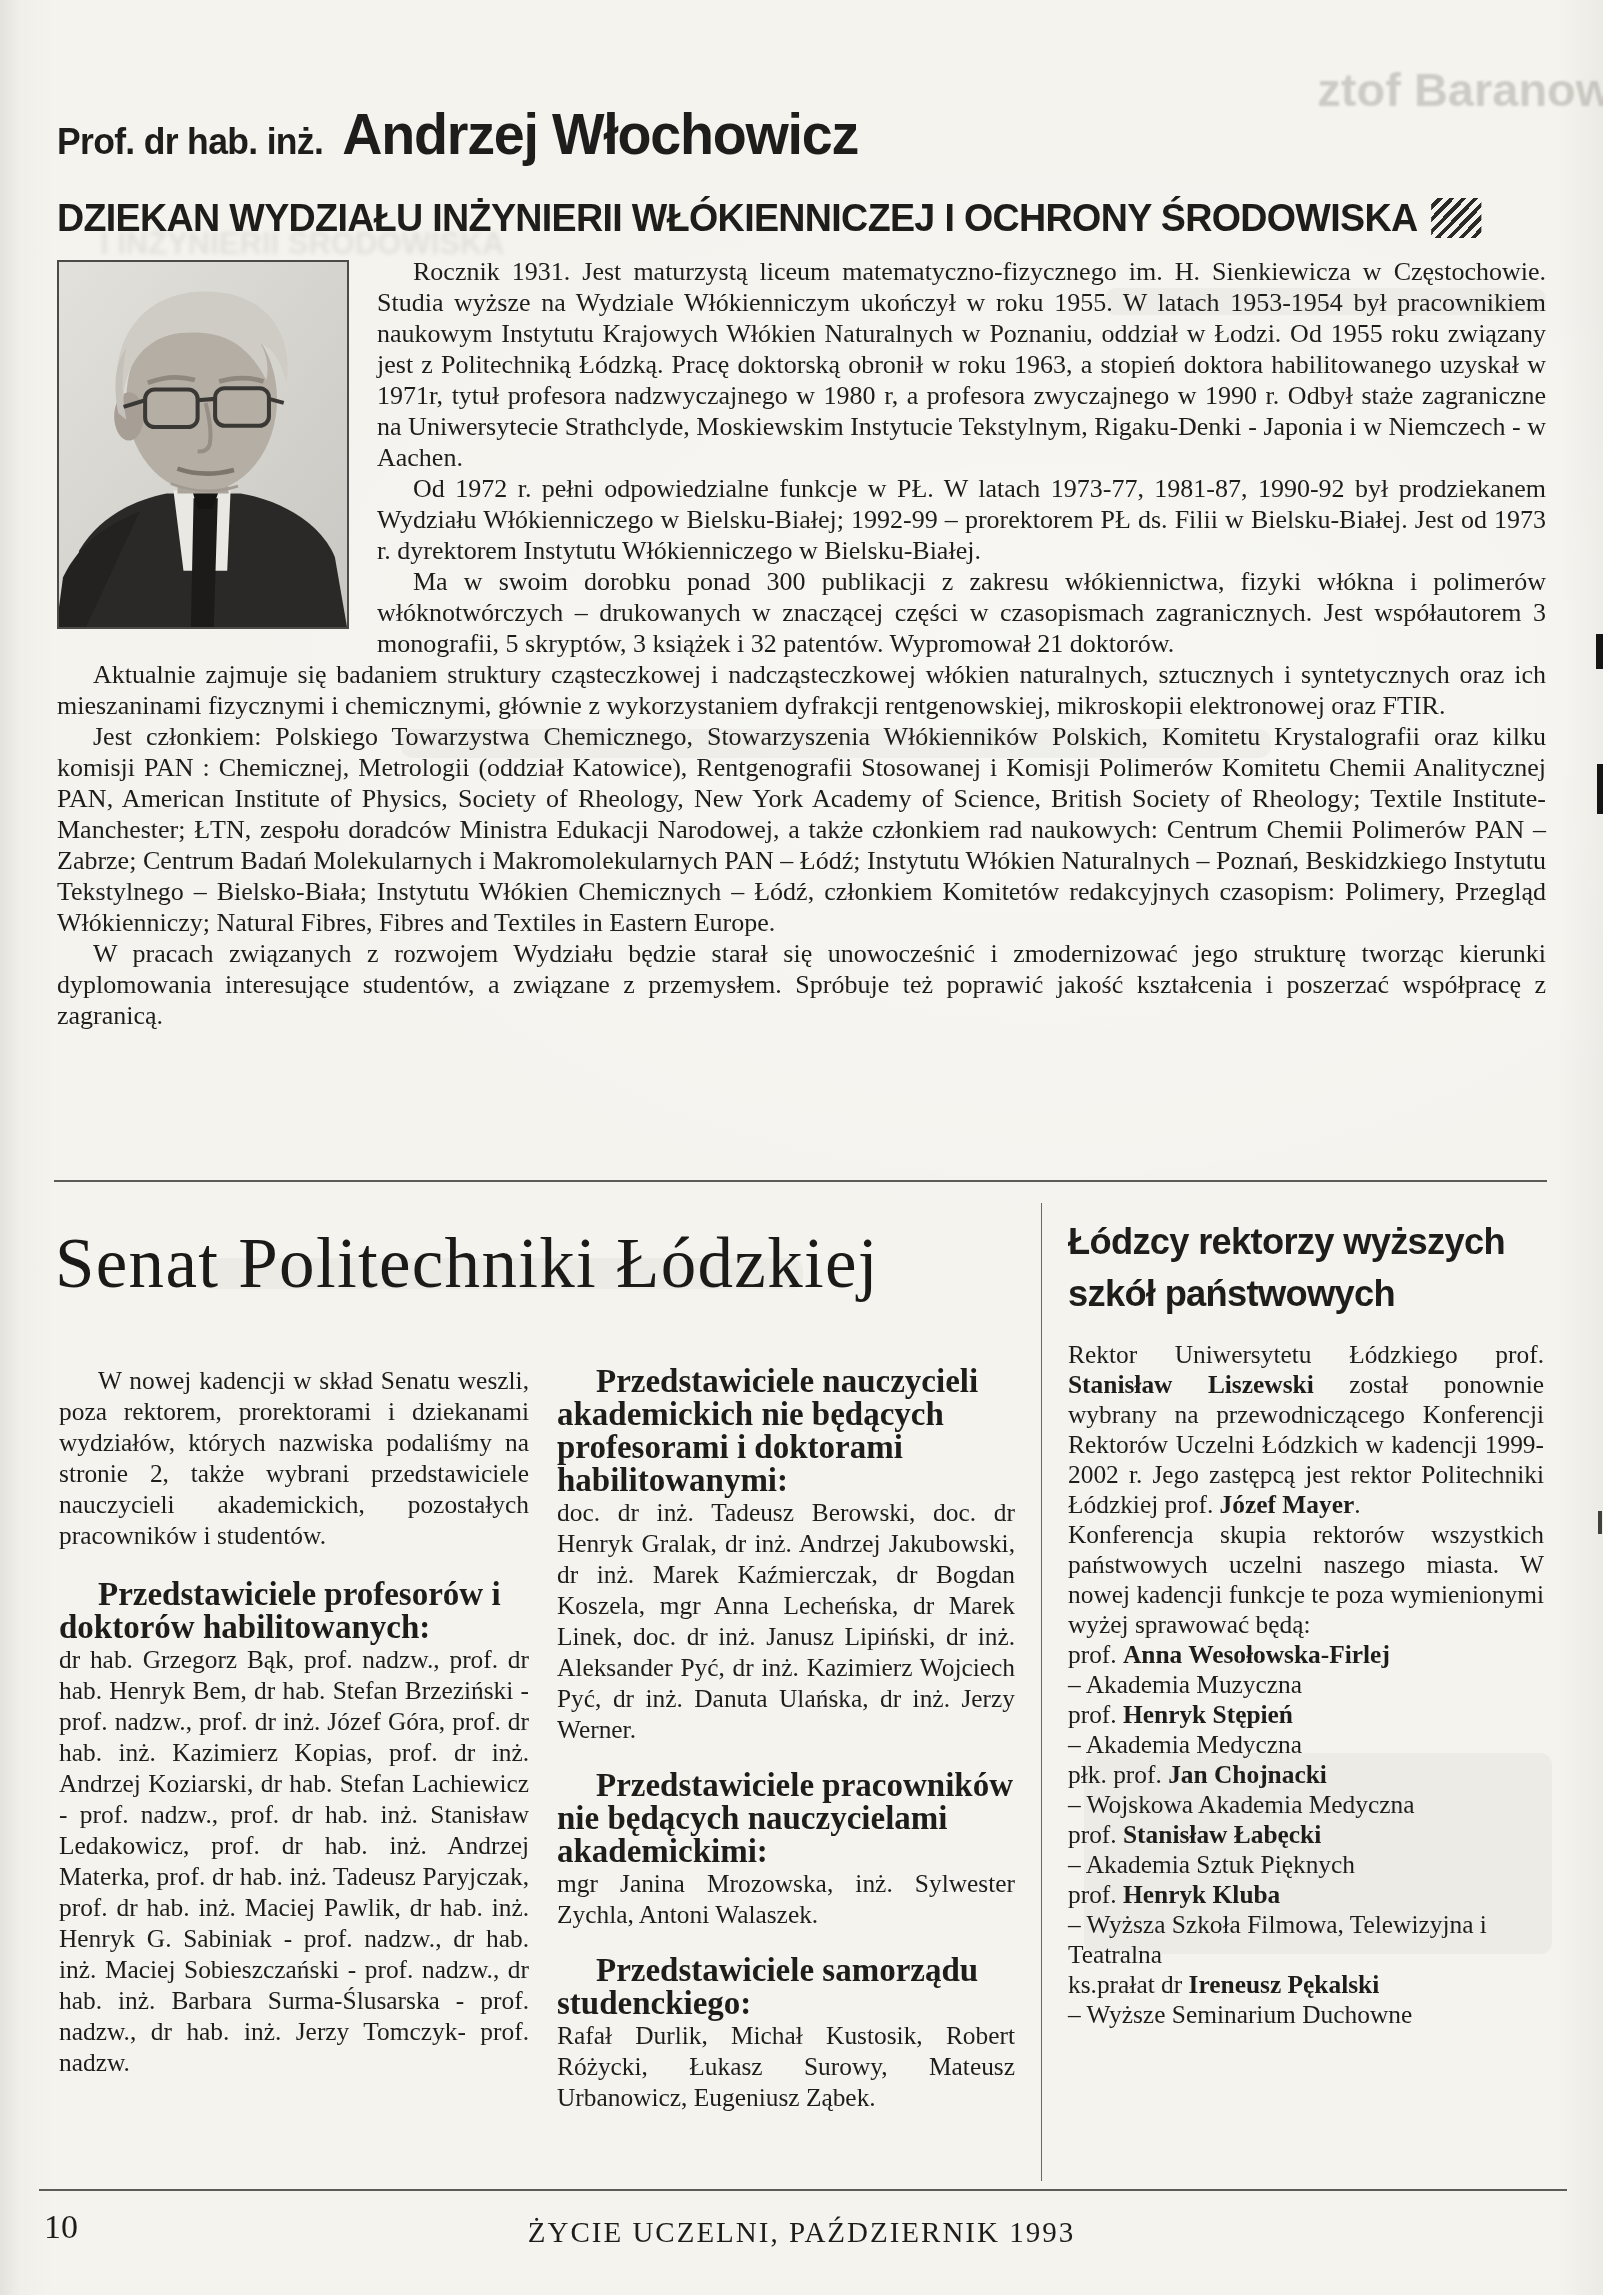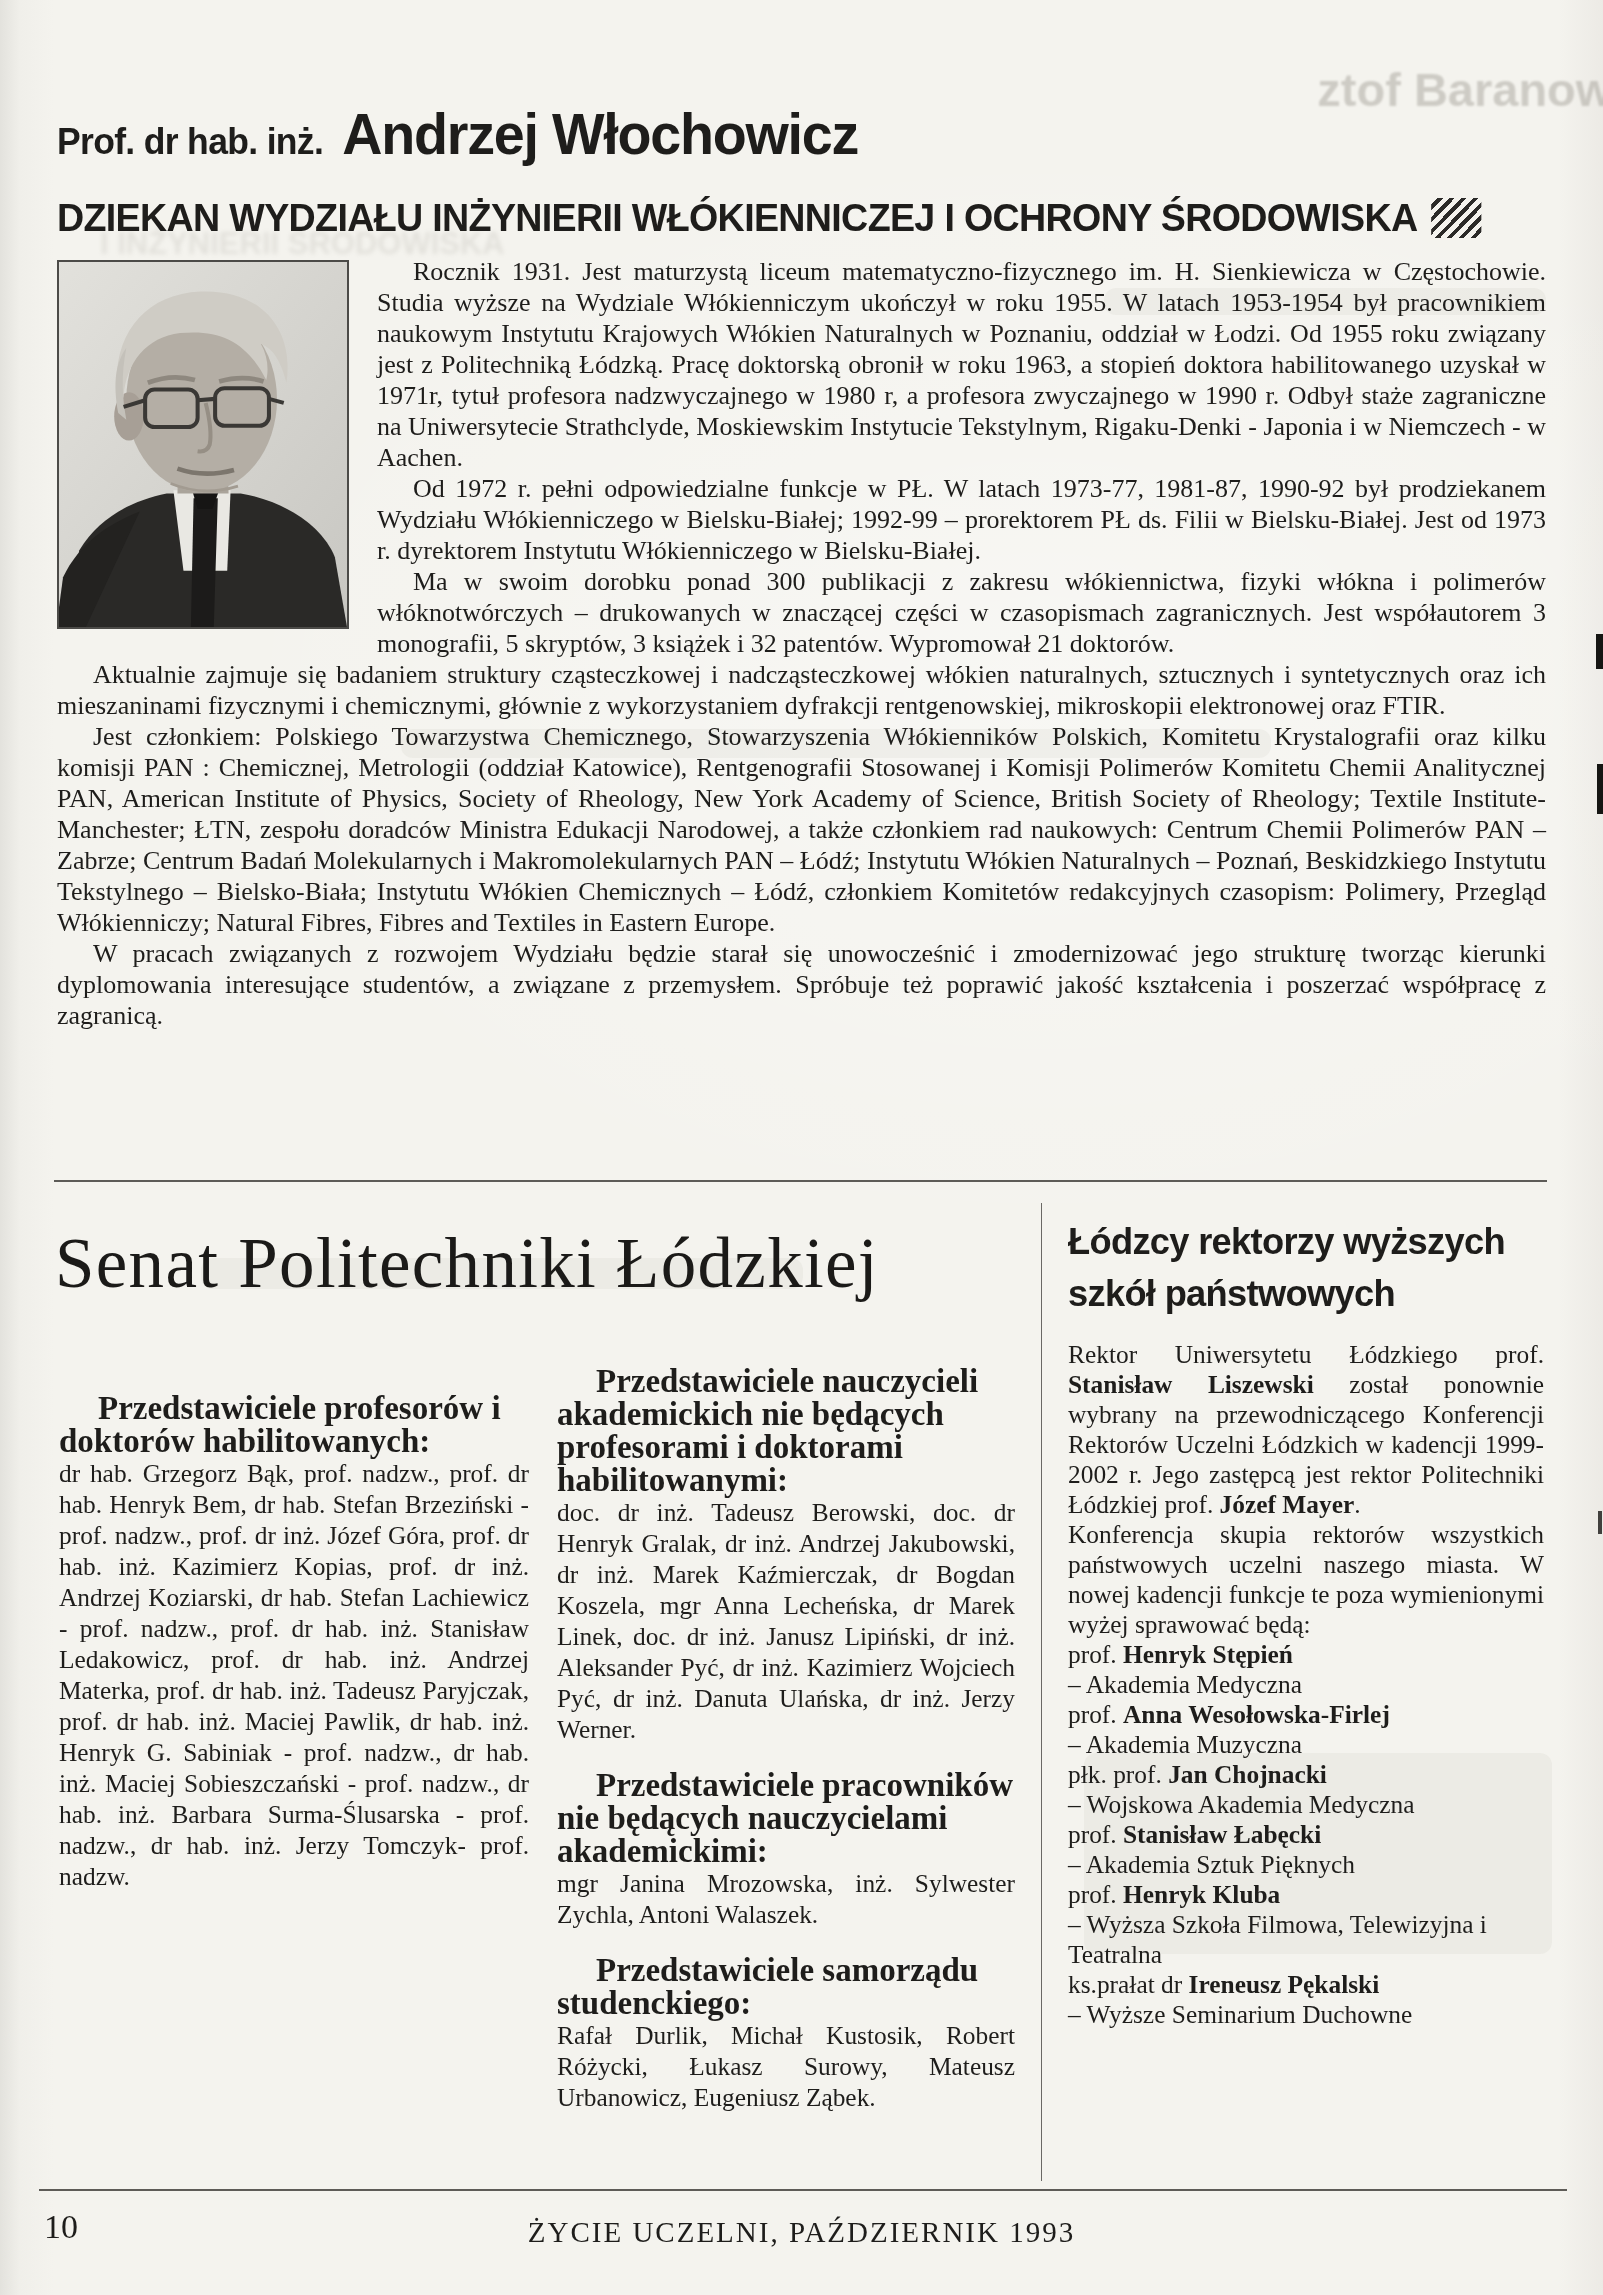--- a/index.html
+++ b/index.html
@@ -149,46 +149,47 @@
     <p>Jest członkiem: Polskiego Towarzystwa Chemicznego, Stowarzyszenia Włókienników Polskich, Komitetu Krystalografii oraz kilku komisji PAN : Chemicznej, Metrologii (oddział Katowice), Rentgenografii Stosowanej i Komisji Polimerów Komitetu Chemii Analitycznej PAN, American Institute of Physics, Society of Rheology, New York Academy of Science, British Society of Rheology; Textile Institute-Manchester; ŁTN, zespołu doradców Ministra Edukacji Narodowej, a także członkiem rad naukowych: Centrum Chemii Polimerów PAN – Zabrze; Centrum Badań Molekularnych i Makromolekularnych PAN – Łódź; Instytutu Włókien Naturalnych – Poznań, Beskidzkiego Instytutu Tekstylnego – Bielsko-Biała; Instytutu Włókien Chemicznych – Łódź, członkiem Komitetów redakcyjnych czasopism: Polimery, Przegląd Włókienniczy; Natural Fibres, Fibres and Textiles in Eastern Europe.</p>
     <p>W pracach związanych z rozwojem Wydziału będzie starał się unowocześnić i zmodernizować jego strukturę  tworząc kierunki dyplomowania interesujące studentów, a związane z przemysłem. Spróbuje też poprawić jakość kształcenia i poszerzać współpracę z zagranicą.</p>
   </div>
 
   <div class="rule rule-top"></div>
   <div class="vdivider"></div>
 
   <div class="senat-title">Senat Politechniki Łódzkiej</div>
 
   <div class="col col1">
+    <p class="indent">W nowej kadencji w skład Senatu weszli, poza rektorem, prorektorami i dziekanami wydziałów, których nazwiska podaliśmy na stronie 2, także wybrani przedstawiciele nauczycieli akademickich, pozostałych pracowników i studentów.</p>
     <p class="col-heading mt">Przedstawiciele profesorów i doktorów habilitowanych:</p>
     <p>dr hab. Grzegorz Bąk, prof. nadzw., prof. dr hab. Henryk Bem, dr hab. Stefan Brzeziński - prof. nadzw., prof. dr inż. Józef Góra, prof. dr hab. inż. Kazimierz Kopias, prof. dr inż. Andrzej Koziarski, dr hab. Stefan Lachiewicz - prof. nadzw., prof. dr hab. inż. Stanisław Ledakowicz, prof. dr hab. inż. Andrzej Materka, prof. dr hab. inż. Tadeusz Paryjczak, prof. dr hab. inż. Maciej Pawlik, dr hab. inż. Henryk G. Sabiniak - prof. nadzw., dr hab. inż. Maciej Sobieszczański - prof. nadzw., dr hab. inż. Barbara Surma-Ślusarska - prof. nadzw., dr hab. inż. Jerzy Tomczyk- prof. nadzw.</p>
   </div>
 
   <div class="col col2">
     <p class="col-heading" style="margin-top:0;">Przedstawiciele nauczycieli akademickich nie będących profesorami i doktorami habilitowanymi:</p>
     <p>doc. dr inż. Tadeusz Berowski, doc. dr Henryk Gralak, dr inż. Andrzej Jakubowski, dr inż. Marek Kaźmierczak, dr Bogdan Koszela, mgr Anna Lecheńska, dr Marek Linek, doc. dr inż. Janusz Lipiński, dr inż. Aleksander Pyć, dr inż. Kazimierz Wojciech Pyć, dr inż. Danuta Ulańska, dr inż. Jerzy Werner.</p>
     <p class="col-heading mt-sm">Przedstawiciele pracowników nie będących nauczycielami akademickimi:</p>
     <p>mgr Janina Mrozowska, inż. Sylwester Zychla, Antoni Walaszek.</p>
     <p class="col-heading mt-sm">Przedstawiciele samorządu studenckiego:</p>
     <p>Rafał Durlik, Michał Kustosik, Robert Różycki, Łukasz Surowy, Mateusz Urbanowicz, Eugeniusz Ząbek.</p>
   </div>
 
   <div class="col col3">
     <div class="rektorzy-title">Łódzcy rektorzy wyższych szkół państwowych</div>
     <p>
       <span>Rektor Uniwersytetu Łódzkiego prof. </span><span class="b">Stanisław Liszewski</span><span> został ponownie wybrany na przewodniczącego Konferencji Rektorów Uczelni Łódzkich w kadencji 1999-2002 r. Jego zastępcą jest rektor Politechniki Łódzkiej prof. </span><span class="b">Józef Mayer</span><span>.</span>
     </p>
     <p>Konferencja skupia rektorów wszystkich państwowych uczelni naszego miasta. W nowej kadencji funkcje te poza wymienionymi wyżej sprawować będą:</p>
     <div class="rentry">
+      <p class="rline"><span>prof. </span><span class="b">Anna Wesołowska-Firlej</span></p>
+      <p class="rline">– Akademia Muzyczna</p>
+    </div>
+    <div class="rentry">
       <p class="rline"><span>prof. </span><span class="b">Henryk Stępień</span></p>
       <p class="rline">– Akademia Medyczna</p>
-    </div>
-    <div class="rentry">
-      <p class="rline"><span>prof. </span><span class="b">Anna Wesołowska-Firlej</span></p>
-      <p class="rline">– Akademia Muzyczna</p>
     </div>
     <div class="rentry">
       <p class="rline"><span>płk. prof. </span><span class="b">Jan Chojnacki</span></p>
       <p class="rline">– Wojskowa Akademia Medyczna</p>
     </div>
     <div class="rentry">
       <p class="rline"><span>prof. </span><span class="b">Stanisław Łabęcki</span></p>
       <p class="rline">– Akademia Sztuk Pięknych</p>
     </div>
     <div class="rentry">

